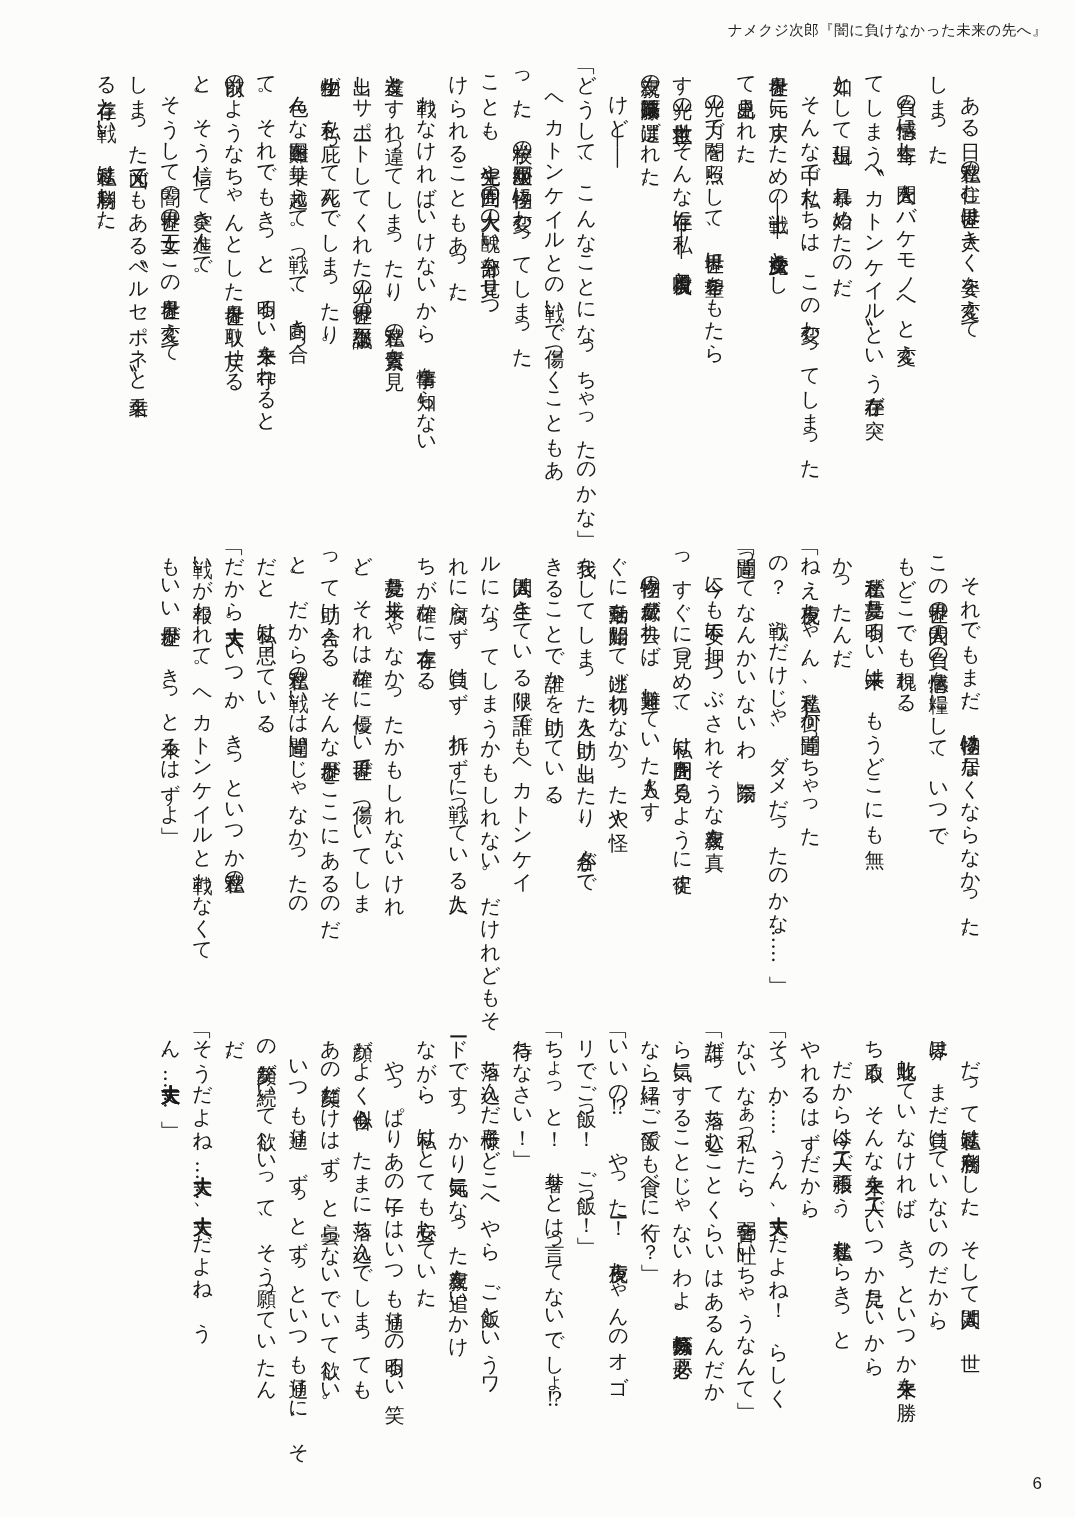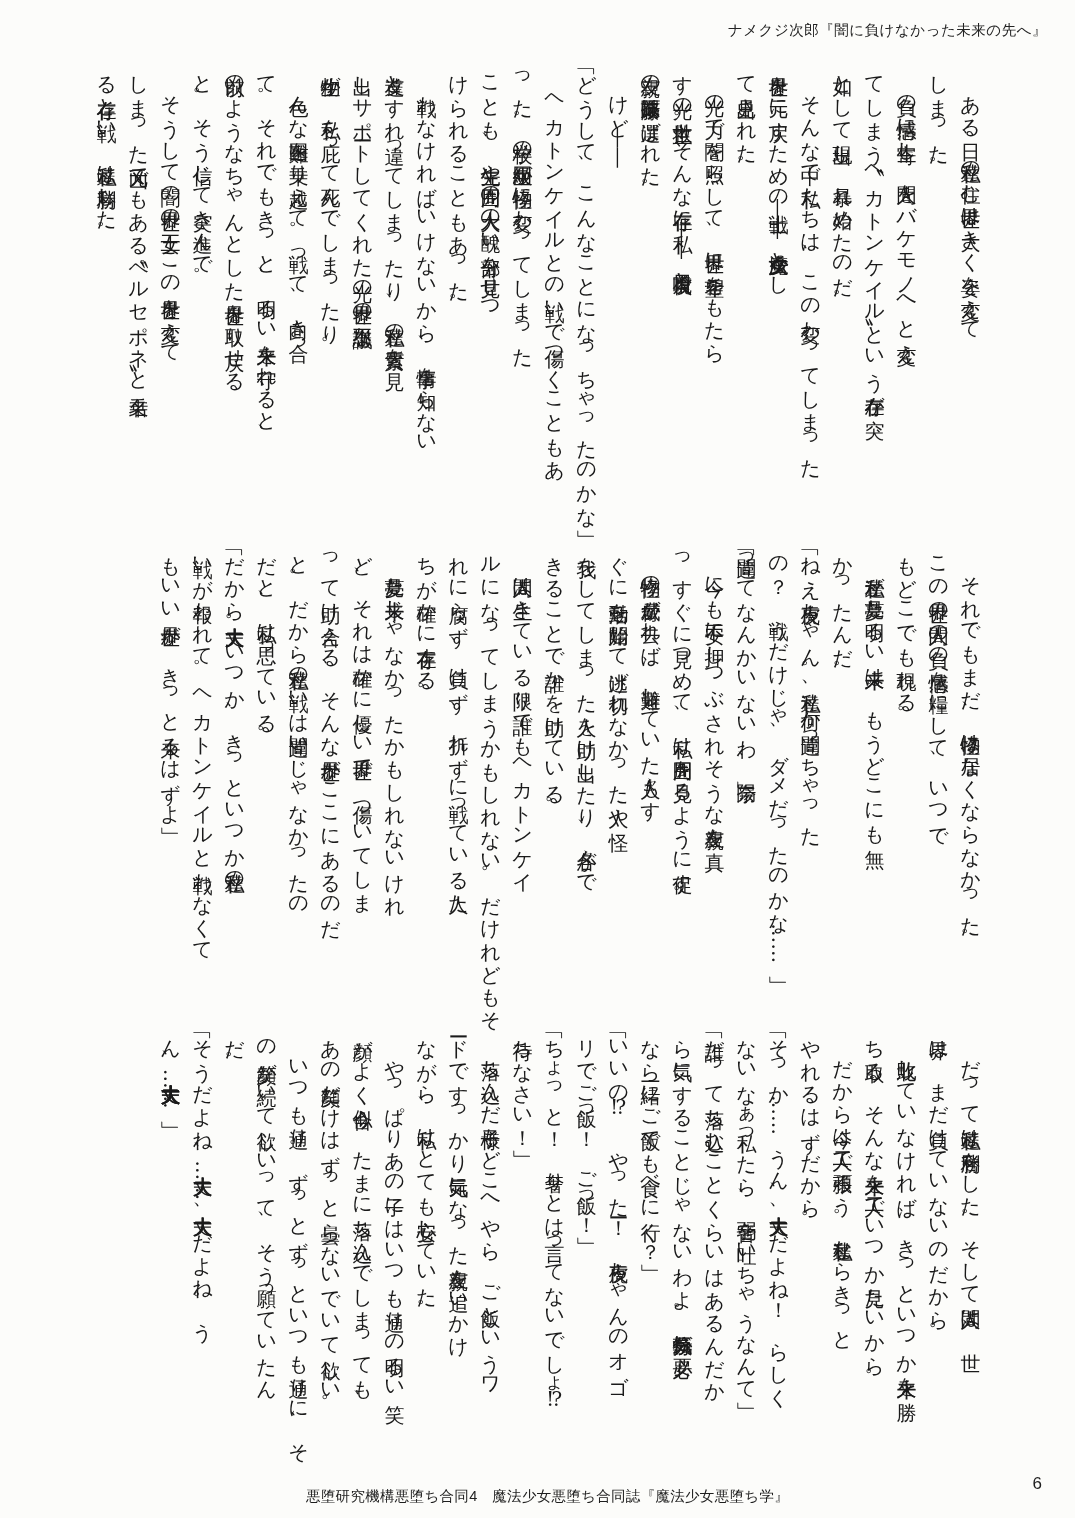--- a/index.html
+++ b/index.html
@@ -145,17 +145,16 @@
       <div class="vcol">　やっぱりあの子にはいつも通りの明るい笑</div>
       <div class="vcol">顔がよく似合う。たまに落ち込んでしまっても、</div>
       <div class="vcol">あの笑顔だけはずっと曇らないでいて欲しい。</div>
       <div class="vcol">　いつも通り。ずっとずっといつも通りに、そ</div>
       <div class="vcol">の笑顔が続いて欲しいって、そう願っていたん</div>
       <div class="vcol">だ。</div>
       <div class="vcol">「そうだよね、大丈夫……大丈夫、だよね。う</div>
       <div class="vcol">ん、大丈夫大丈夫……」</div>
     </div>
 
-  <div class="colophon">悪堕研究機構悪堕ち合同4　魔法少女悪堕ち合同誌『魔法少女悪堕ち学』</div>
 
   <div class="page-number">6</div>
 
 </div>
 
 </body></html>

